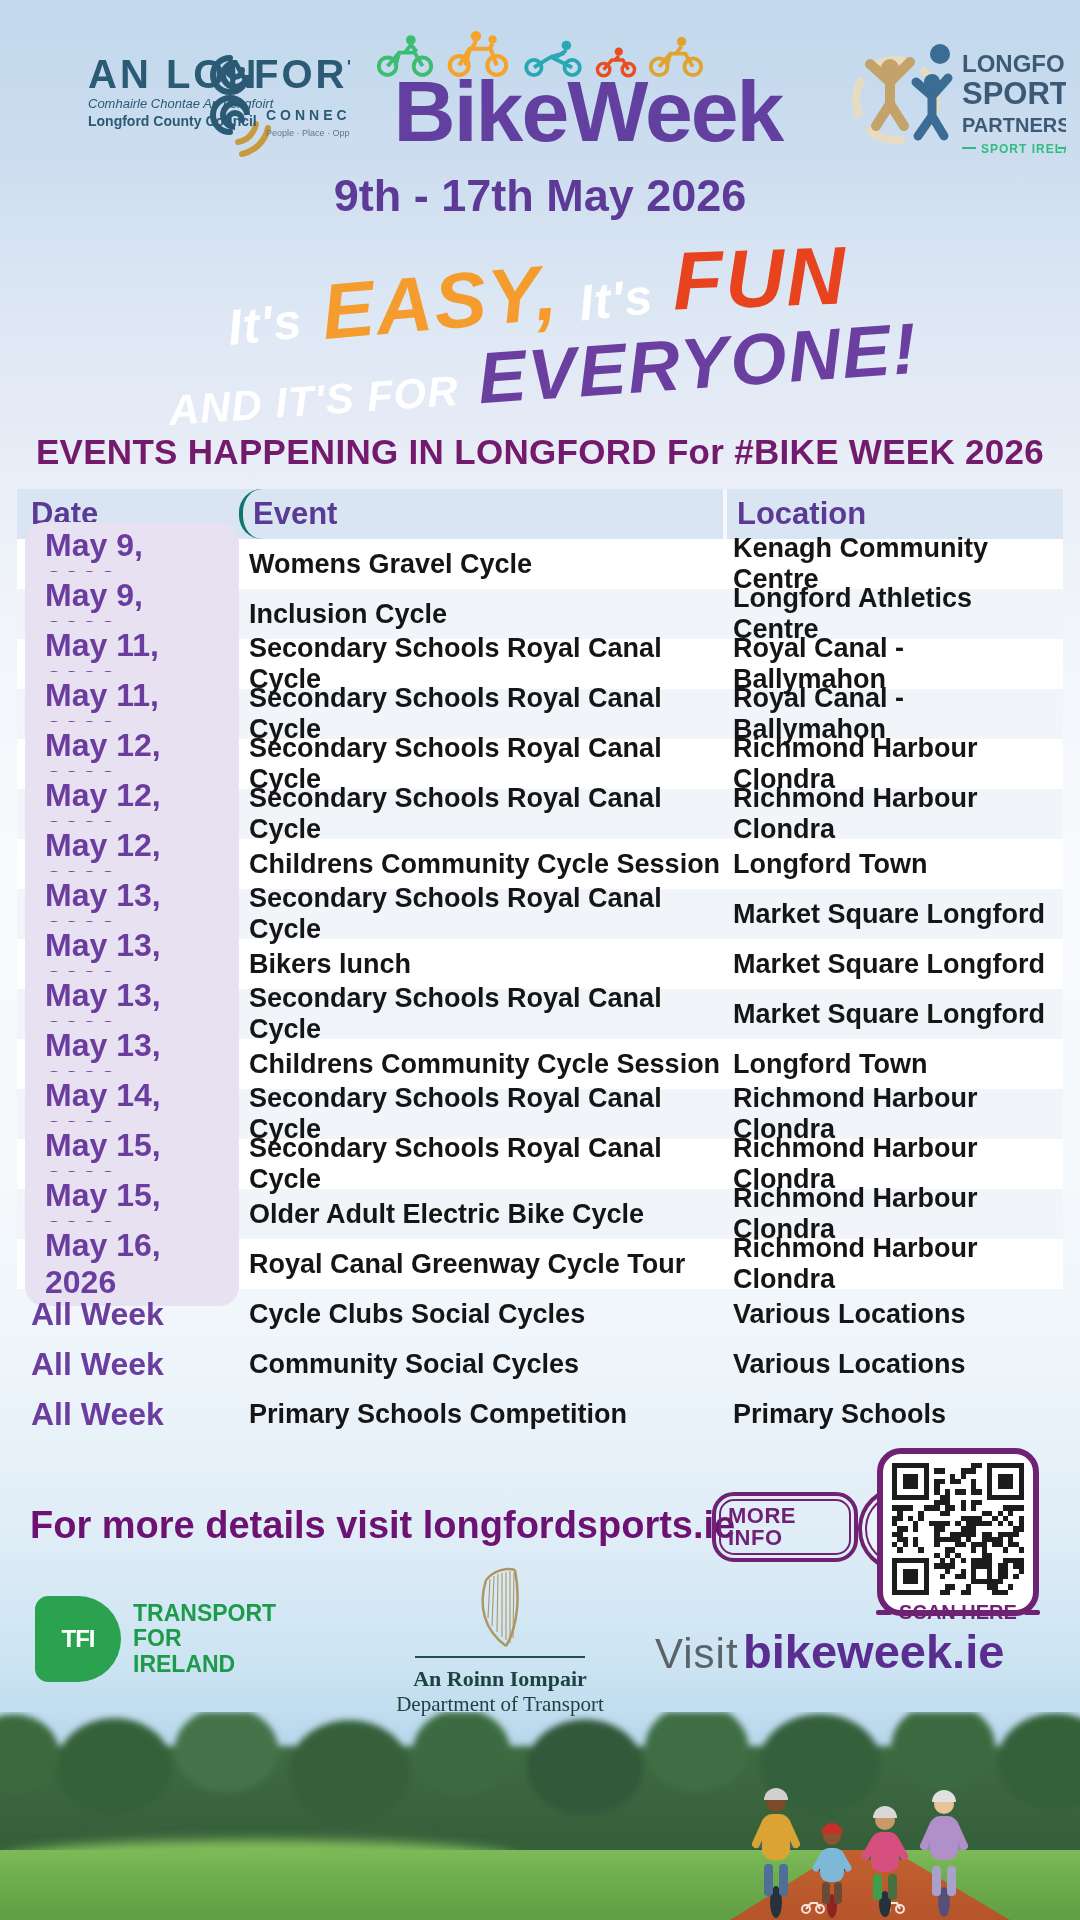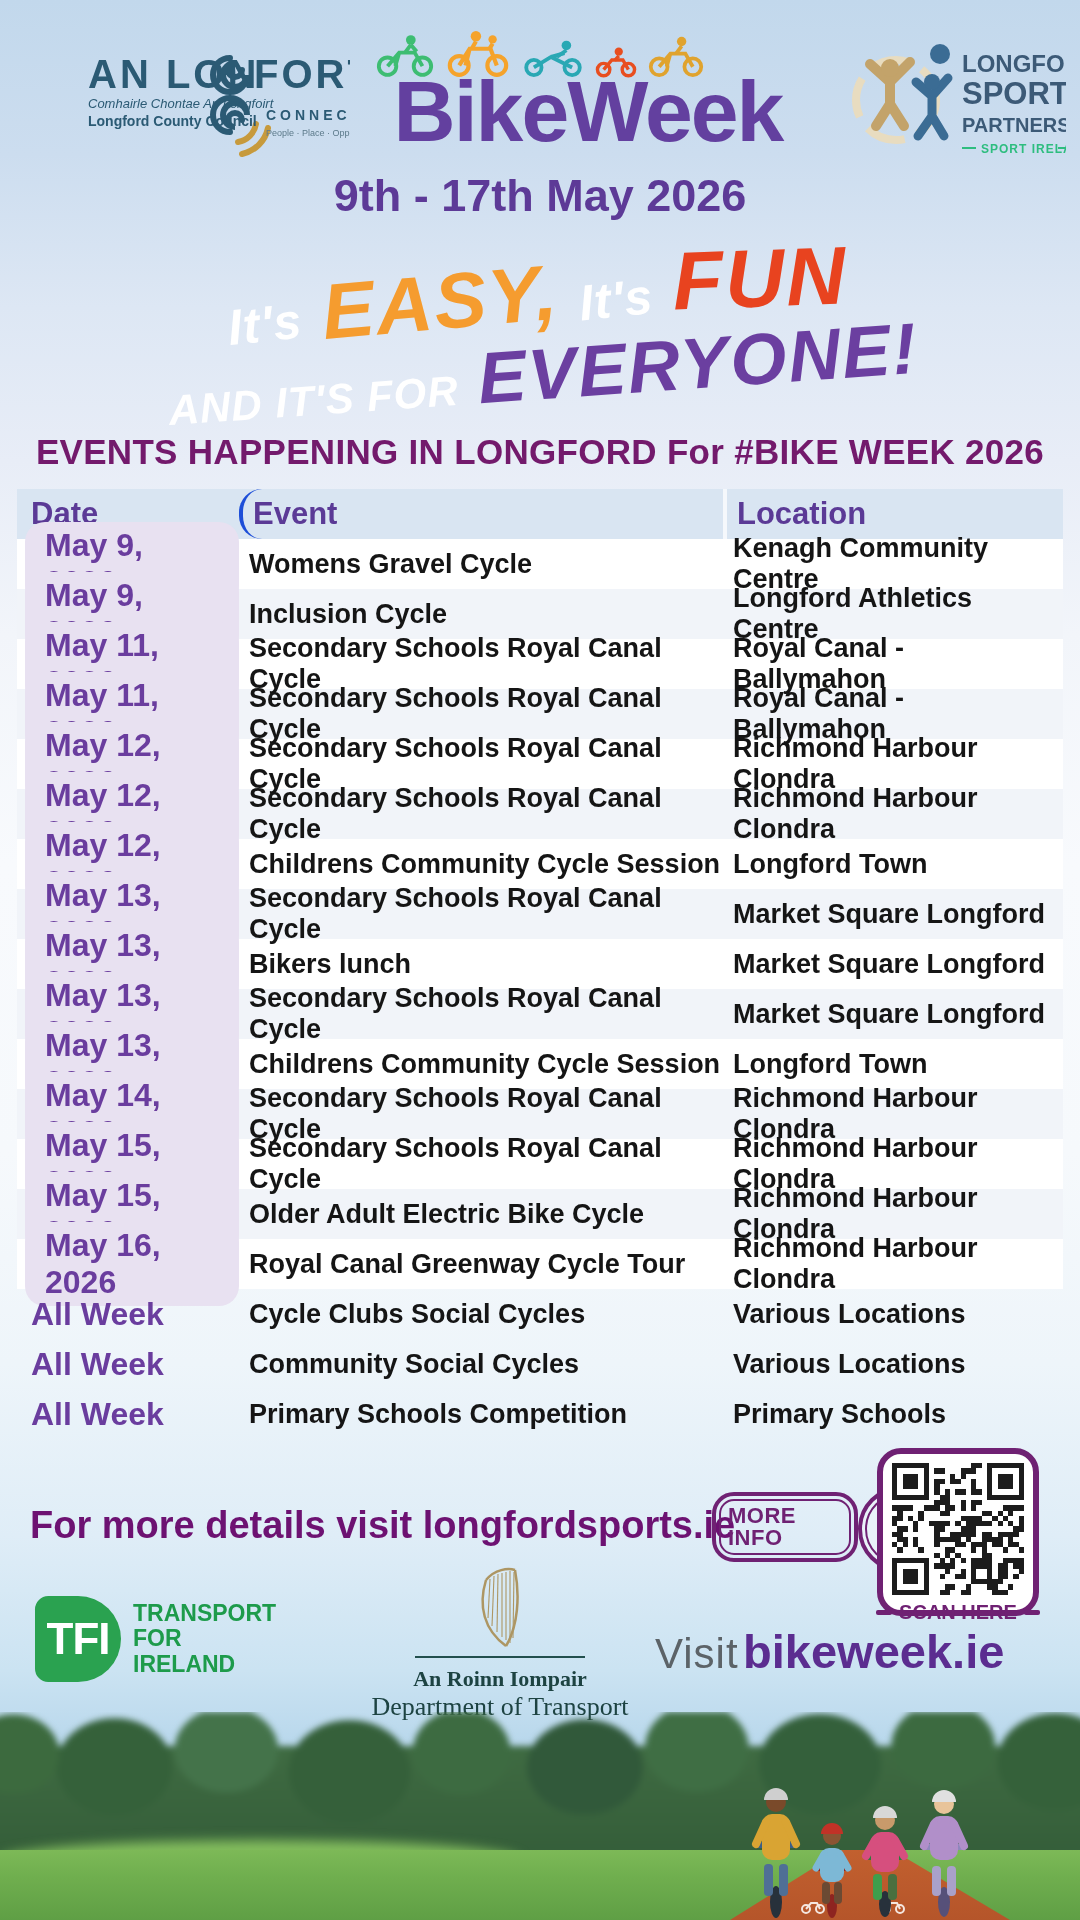--- a/index.html
+++ b/index.html
@@ -34,21 +34,21 @@
   .tagline .w{display:inline-block;margin:0 8px;}
   .tagline .r2{margin-top:2px;}
 
   
   .events-heading{left:0;top:432px;width:100%;text-align:center;font-size:35px;font-weight:800;
     color:#731a6c;letter-spacing:.3px;}
   .etable{left:17px;top:489px;width:1046px;}
   .thead{display:flex;height:50px;background:#d9e5f2;}
   .thead .hcell{display:flex;align-items:center;font-size:31px;font-weight:800;color:#5b3a96;}
   .hcell.h-date{width:222px;padding-left:14px;box-sizing:border-box;text-align:right;}
-  .hcell.h-event{width:484px;padding-left:10px;box-sizing:border-box;border-left:4px solid #1d4ed8;border-radius:23px;}
+  .hcell.h-event{width:484px;padding-left:10px;box-sizing:border-box;border-left:4px solid #0f766e;border-radius:23px;}
   .hcell.h-loc{flex:1;padding-left:10px;box-sizing:border-box;border-left:4px solid #f5f8fc;}
   .trow{display:flex;height:50px;align-items:center;background:#ffffff;}
   .trow.alt{background:#f1f4f9;}
   .trow.plain-row{background:transparent;}
   .cell{box-sizing:border-box;}
   .c-date{width:222px;padding-left:8px;}
   .c-event{width:484px;padding-left:10px;font-size:27px;font-weight:700;color:#151515;}
   .c-loc{flex:1;padding-left:10px;font-size:27px;font-weight:700;color:#151515;}
   .pill{display:inline-block;background:#e8e1f1;border-radius:20px;padding:5px 20px;
     font-size:32px;font-weight:800;color:#6a3d9e;}
@@ -70,27 +70,27 @@
     border:6px solid #6f2173;border-radius:24px;box-sizing:border-box;}
   .qrbox svg{position:absolute;left:9px;top:9px;}
   .scan{position:absolute;left:-20px;right:-20px;bottom:-14px;display:flex;align-items:center;
     justify-content:center;gap:7px;}
   .scan .lbl{font-size:20px;font-weight:800;color:#6f2173;background:transparent;}
   .scan .dash{width:16px;height:5px;background:#6f2173;border-radius:2px;}
 
   .tfi{left:35px;top:1596px;display:flex;gap:12px;align-items:center;}
   .tfi-blob{width:86px;height:86px;background:#2aa250;border-radius:16px 52px 52px 16px;
     display:flex;align-items:center;justify-content:center;}
-  .tfi-blob span{color:#fff;font-size:44px;font-weight:800;letter-spacing:-1px;}
+  .tfi-blob span{color:#fff;font-size:24px;font-weight:800;letter-spacing:-1px;}
   .tfi-text{display:flex;flex-direction:column;font-size:23px;font-weight:800;color:#1d9b4b;line-height:1.1;}
 
   .dot{left:360px;top:1566px;width:280px;display:flex;flex-direction:column;align-items:center;}
   .dot-line{width:170px;height:2px;background:#23504e;margin:6px 0 8px;}
   .dot-irish{font-family:"Liberation Serif","DejaVu Serif",serif;font-size:22px;font-weight:700;color:#1d4342;}
-  .dot-en{font-family:"Liberation Serif","DejaVu Serif",serif;font-size:26px;color:#1d4342;}
+  .dot-en{font-family:"Liberation Serif","DejaVu Serif",serif;font-size:21px;color:#1d4342;}
 
   .visit{left:655px;top:1624px;white-space:nowrap;}
   .visit .v1{font-size:42px;font-weight:400;color:#5c6368;letter-spacing:1px;}
   .visit .v2{font-size:47px;font-weight:800;color:#5b2d90;}
 
   
   .photo{left:0;top:1712px;width:1080px;height:208px;overflow:hidden;}
   .trees{position:absolute;left:-20px;right:-20px;top:0;height:160px;filter:blur(3px);
     background:
       radial-gradient(75px 65px at 3% 42px,#3c6a3e 60%,transparent 62%),

